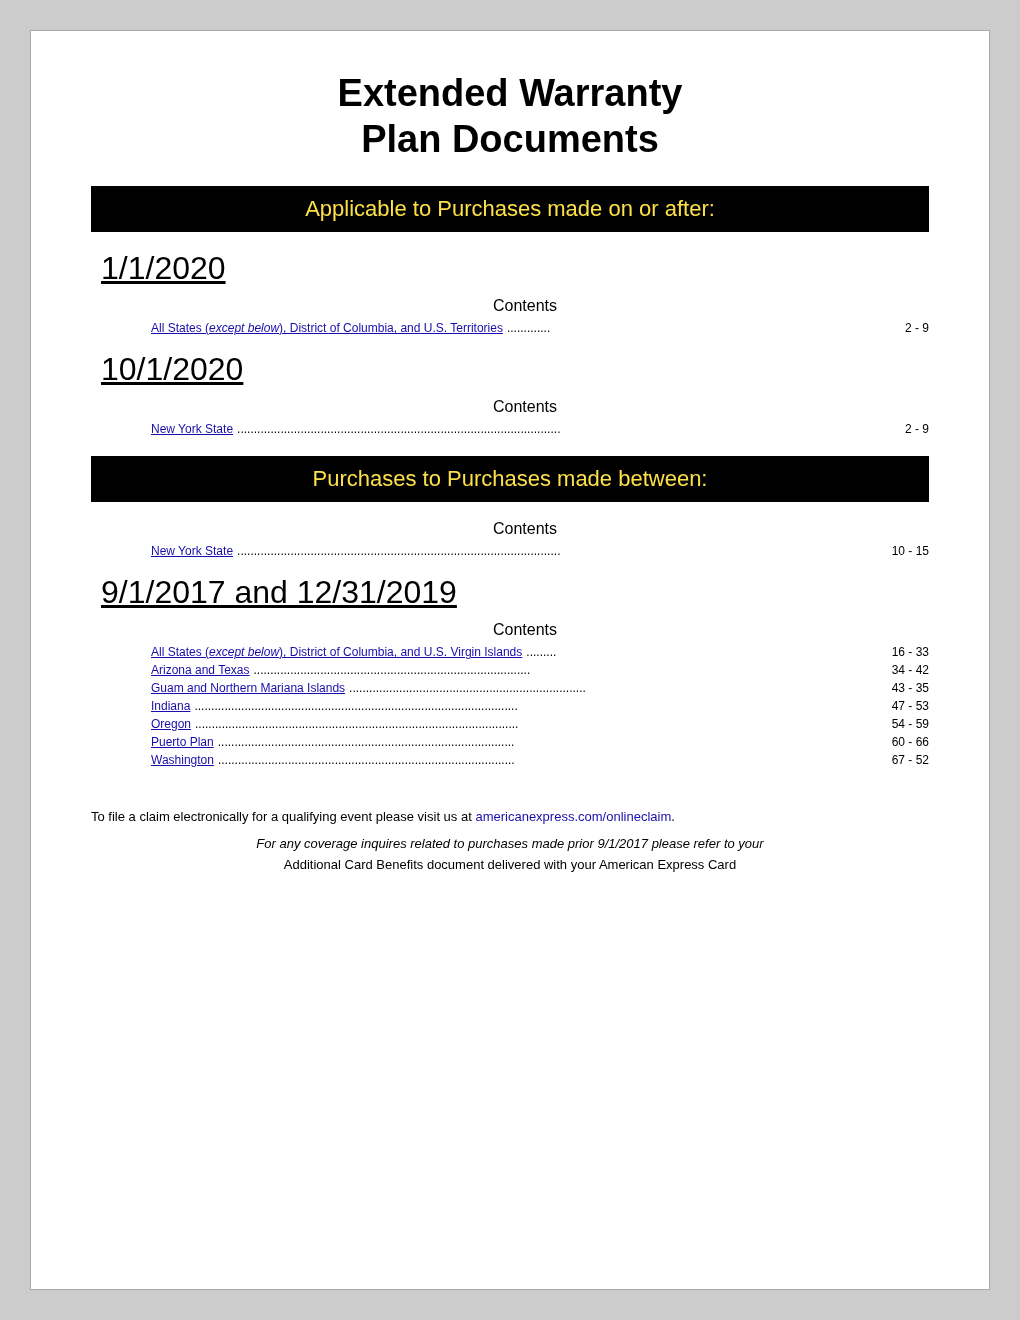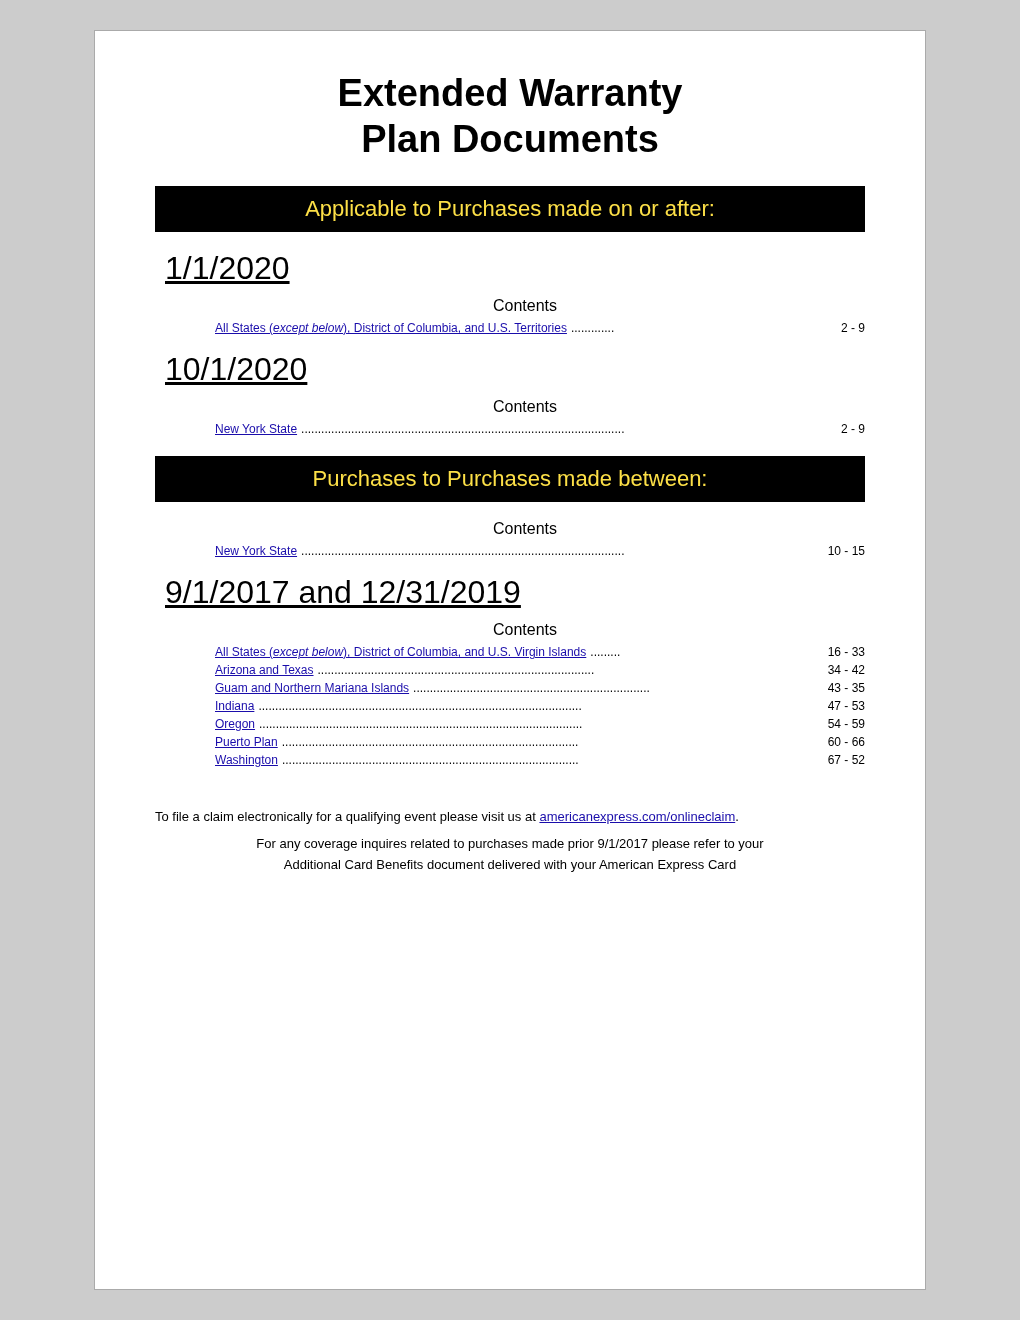--- a/index.html
+++ b/index.html
@@ -12,21 +12,21 @@
       background: #ccc;
       display: flex;
       justify-content: center;
       align-items: flex-start;
       min-height: 1320px;
       font-family: Arial, sans-serif;
     }
 
     .page {
       background: #fff;
-      width: 832px;
+      width: 960px;
       min-height: 1260px;
       margin: 30px auto;
       padding: 40px 60px 50px 60px;
       border: 1px solid #aaa;
     }
 
     .main-title {
       text-align: center;
       font-size: 38px;
       font-weight: bold;
@@ -95,21 +95,20 @@
       line-height: 1.6;
       text-align: left;
     }
 
     .footer-text .center-line {
       text-align: center;
     }
 
     .footer-link {
       color: #1a0dab;
-      text-decoration: underline;
     }
 
     .italic-text {
       font-style: italic;
       text-decoration: underline;
     }
   </style>
 </head>
 <body>
 
@@ -201,17 +200,17 @@
       <a class="toc-link">Washington</a>
       <span class="toc-dots">.........................................................................................</span>
       <span class="toc-page">67 - 52</span>
     </div>
   </div>
 
   <div class="footer-text">
     <div>
       <span>To file a claim electronically for a qualifying event please visit us at </span><a class="footer-link">americanexpress.com/onlineclaim</a><span>.</span>
     </div>
-    <div class="center-line" style="text-align:center; margin-top:6px;">For any coverage inquires related to purchases made prior 9/1/2017 please refer to your</div>
+    <div class="center-line" style="text-align:center; margin-top:6px;font-style:italic;">For any coverage inquires related to purchases made prior 9/1/2017 please refer to your</div>
     <div class="center-line" style="text-align:center;">Additional Card Benefits document delivered with your American Express Card</div>
   </div>
 
 </div>
 
 </body></html>

